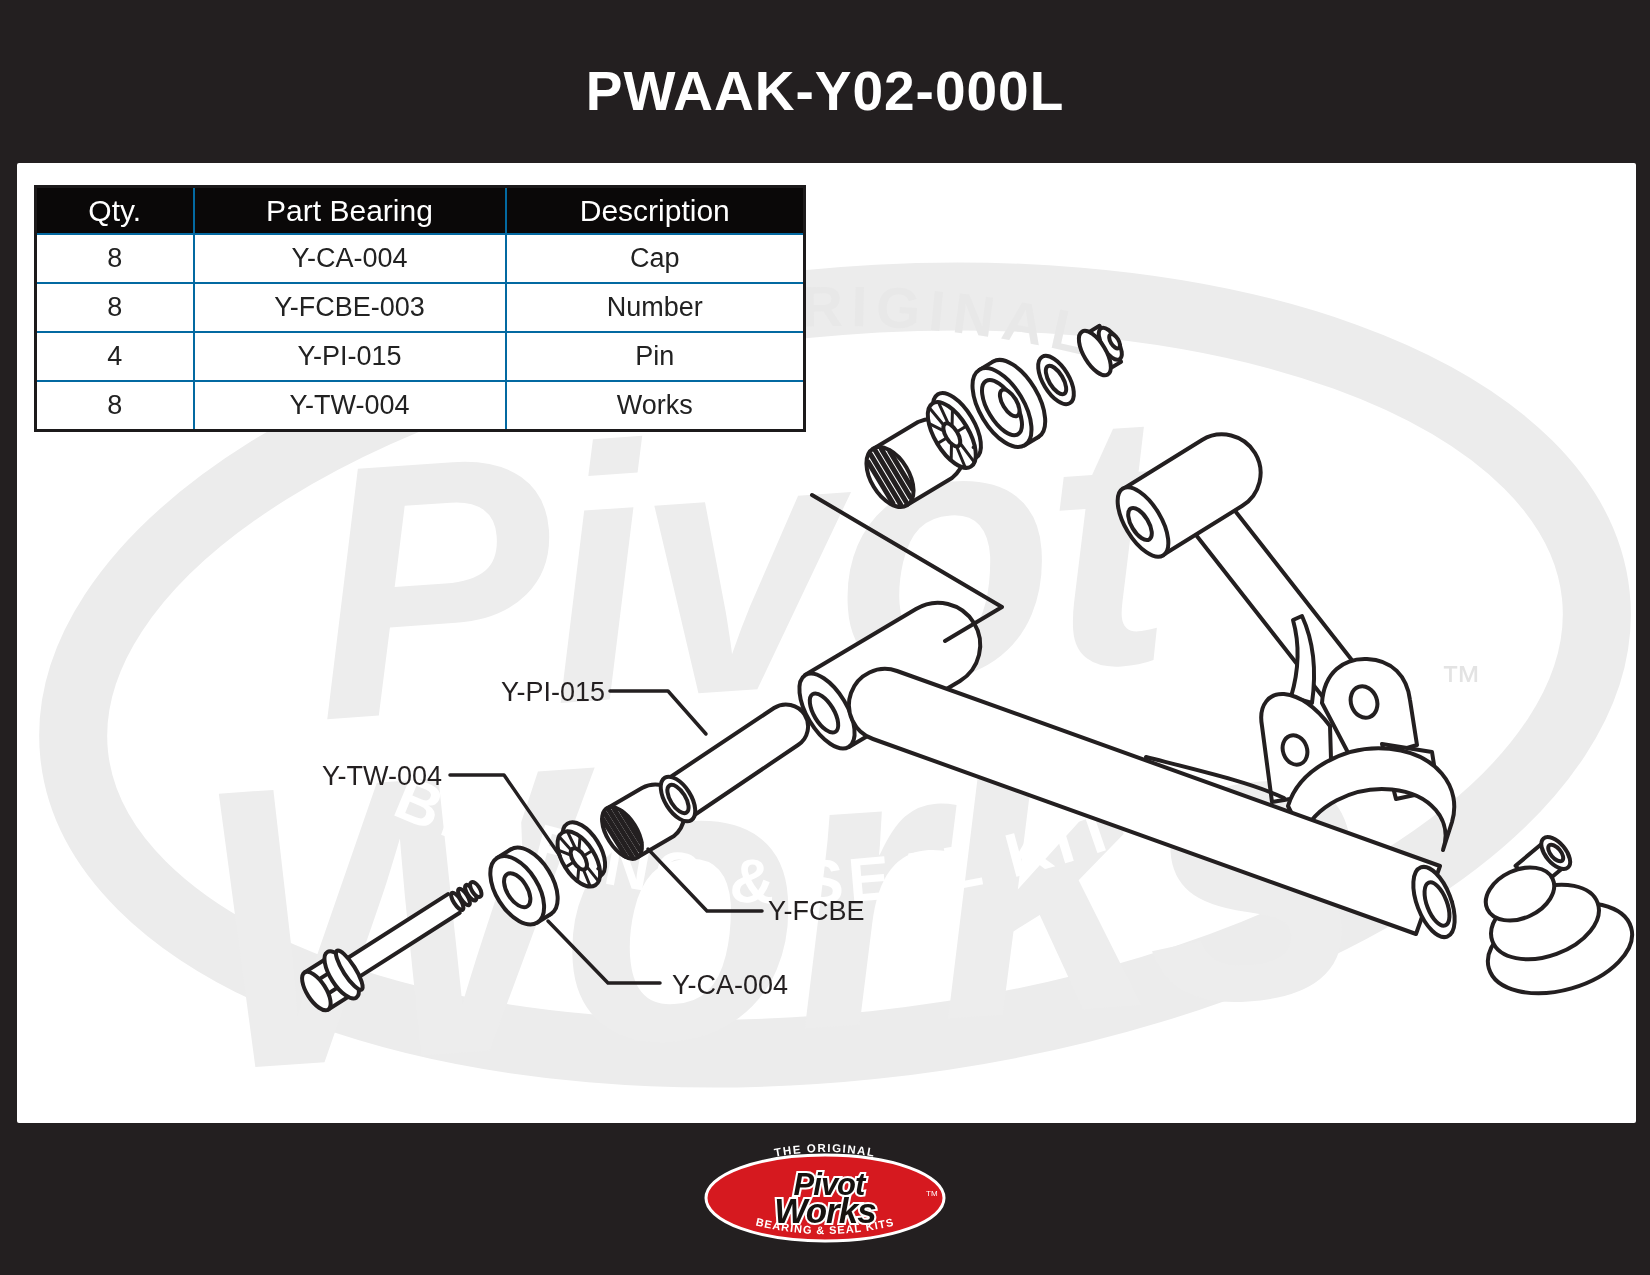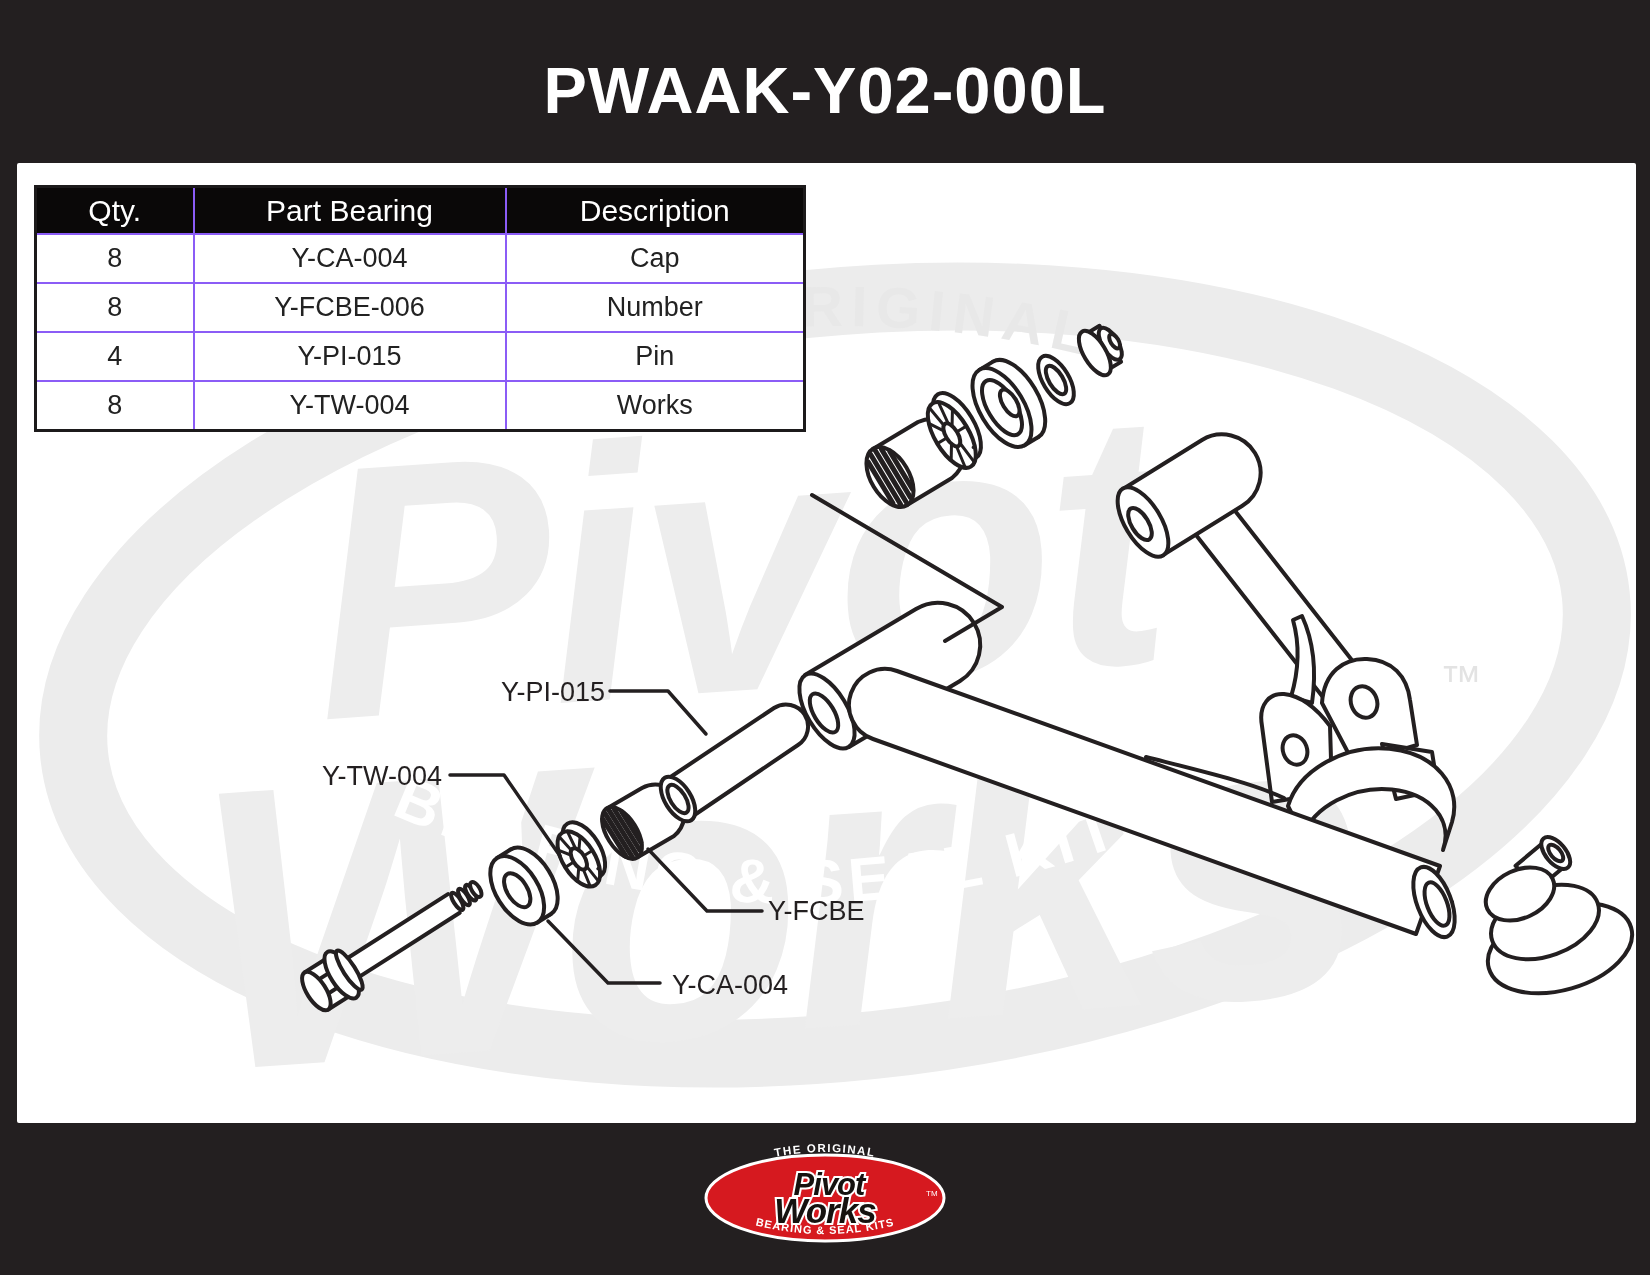--- a/index.html
+++ b/index.html
@@ -1,30 +1,30 @@
 <!DOCTYPE html>
 <html><head>
 <meta charset="utf-8">
 <style>
   html,body{margin:0;padding:0;background:#231f20;}
   body{width:1650px;height:1275px;font-family:"Liberation Sans",sans-serif;}
   #page{position:relative;width:1650px;height:1275px;background:#231f20;overflow:hidden;}
 
   
   #hdr{position:absolute;left:0;top:0;width:100%;height:163px;display:flex;align-items:center;justify-content:center;}
-  #hdr h1{margin:0;margin-top:18px;color:#ffffff;font-size:65px;font-weight:bold;letter-spacing:1px;}
+  #hdr h1{margin:0;margin-top:18px;color:#ffffff;font-size:55px;font-weight:bold;letter-spacing:1px;}
 
   
   #sheet{position:absolute;left:17px;top:163px;width:1619px;height:960px;background:#ffffff;overflow:hidden;border-radius:2px;}
   #sheet > svg{position:absolute;left:0;top:0;width:1619px;height:960px;}
 
   
   #tablewrap{position:absolute;left:17px;top:22px;}
   table.parts{border-collapse:collapse;table-layout:fixed;width:769px;background:#ffffff;}
-  table.parts th,table.parts td{border:2px solid #8b5cf6;text-align:center;padding:0;}
+  table.parts th,table.parts td{border:2px solid #0369a1;text-align:center;padding:0;}
   table.parts{border:3px solid #1c1a1b;}
   table.parts th{background:#0a0808;color:#ffffff;font-weight:normal;font-size:30px;height:45px;}
   table.parts td{font-size:27px;color:#222222;height:47px;}
   col.c-qty{width:158px;} col.c-part{width:312px;} col.c-desc{width:299px;}
 
   
   .callout{position:absolute;font-size:27px;color:#231f20;white-space:nowrap;}
   .r{width:150px;text-align:right;}
 
   
@@ -255,21 +255,21 @@
           </tr>
         </thead>
         <tbody>
           <tr>
             <td>8</td>
             <td>Y-CA-004</td>
             <td>Cap</td>
           </tr>
           <tr>
             <td>8</td>
-            <td>Y-FCBE-006</td>
+            <td>Y-FCBE-003</td>
             <td>Number</td>
           </tr>
           <tr>
             <td>4</td>
             <td>Y-PI-015</td>
             <td>Pin</td>
           </tr>
           <tr>
             <td>8</td>
             <td>Y-TW-004</td>

